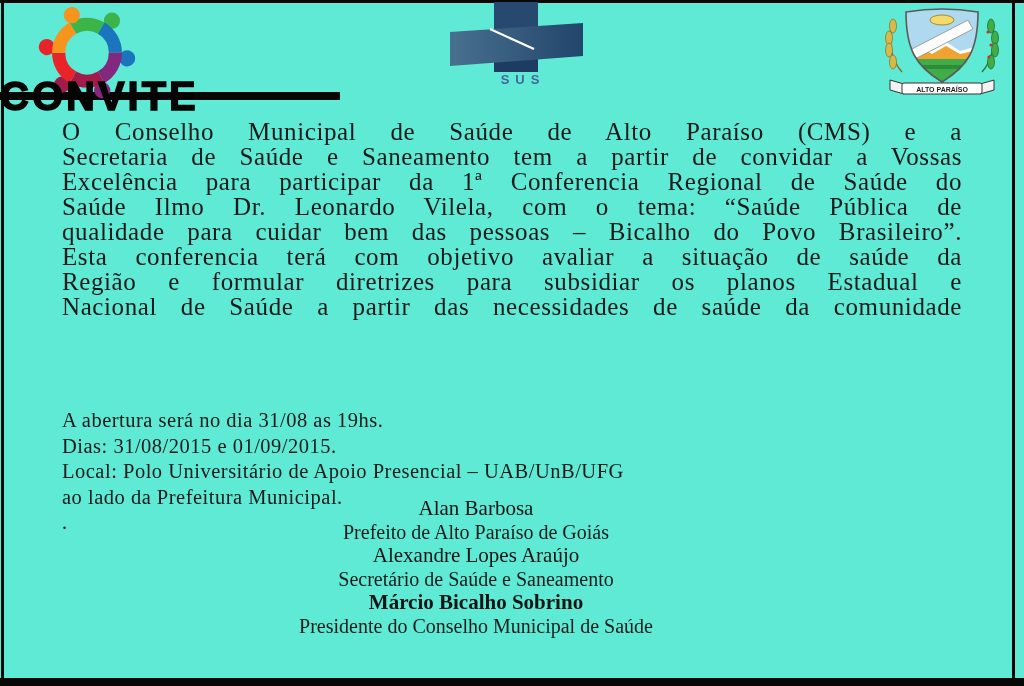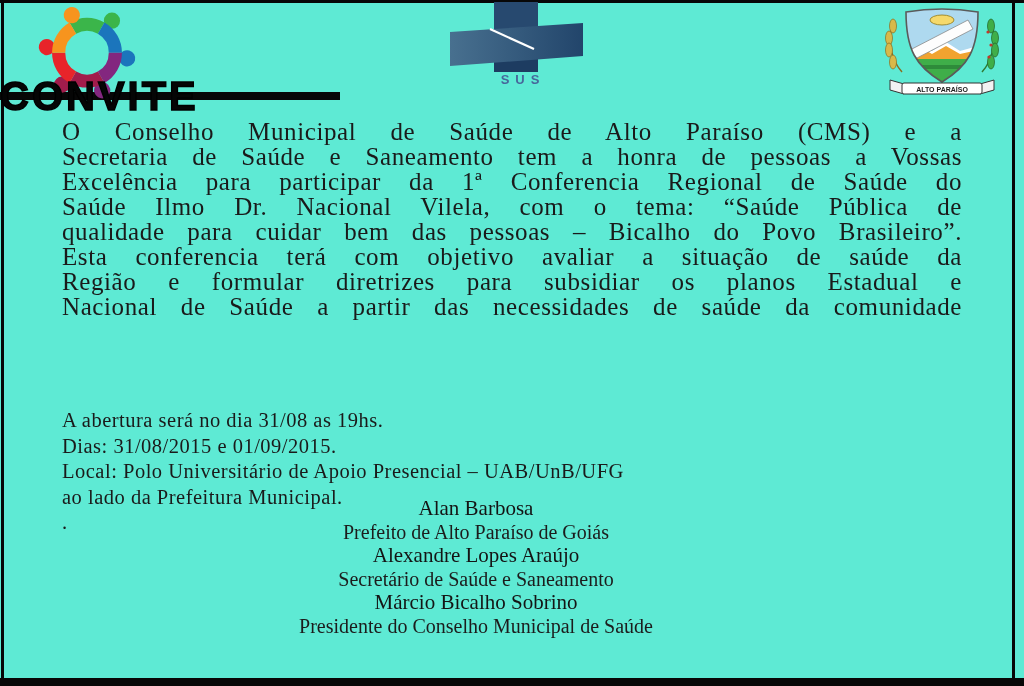--- a/index.html
+++ b/index.html
@@ -35,21 +35,21 @@
   .jline.last { text-align-last:left; }
 
   
   .details-block { position:absolute; left:62px; top:370px; width:900px;margin-top:38px; }
   .dline { font-size:20.5px; line-height:25.5px; letter-spacing:0.5px; color:#1a1a1a; }
 
   
   .sig-block { position:absolute; left:0; top:497px; width:952px; text-align:center; }
   .sig-name  { font-size:21px;  line-height:23.5px; color:#141414; }
   .sig-role  { font-size:20px;  line-height:23.5px; color:#1c1c1c; }
-  .sig-name.bold { font-weight:400; }
+  .sig-name.bold { font-weight:700; }
 </style>
 </head>
 <body>
 
 <div class="page">
 
   <div class="edge edge-top"></div>
   <div class="edge edge-left"></div>
   <div class="edge edge-right"></div>
   <div class="edge edge-bottom"></div>
@@ -146,23 +146,23 @@
         <rect x="30" y="81" width="80" height="11" rx="2" fill="#ffffff" stroke="#333" stroke-width="1"></rect>
         <text x="70" y="89.5" text-anchor="middle" font-family="Liberation Sans, sans-serif" font-size="7" font-weight="bold" fill="#222">ALTO PARAÍSO</text>
       </g>
     </svg>
   </div>
 
   <h1 class="title">CONVITE</h1>
 
   <div class="body-block">
     <p class="jline">O Conselho Municipal de Saúde de Alto Paraíso (CMS) e a</p>
-    <p class="jline">Secretaria de Saúde e Saneamento tem a honra de pessoas a Vossas</p>
+    <p class="jline">Secretaria de Saúde e Saneamento tem a partir de convidar a Vossas</p>
     <p class="jline">Excelência para participar da 1ª Conferencia Regional de Saúde do</p>
-    <p class="jline">Saúde Ilmo Dr. Nacional Vilela, com o tema: “Saúde Pública de</p>
+    <p class="jline">Saúde Ilmo Dr. Leonardo Vilela, com o tema: “Saúde Pública de</p>
     <p class="jline">qualidade para cuidar bem das pessoas – Bicalho do Povo Brasileiro”.</p>
     <p class="jline">Esta conferencia terá com objetivo avaliar a situação de saúde da</p>
     <p class="jline">Região e formular diretrizes para subsidiar os planos Estadual e</p>
     <p class="jline">Nacional de Saúde a partir das necessidades de saúde da comunidade</p>
   </div>
 
   <div class="details-block">
     <p class="dline">A abertura será no dia 31/08 as 19hs.</p>
     <p class="dline">Dias: 31/08/2015 e 01/09/2015.</p>
     <p class="dline">Local: Polo Universitário de Apoio Presencial – UAB/UnB/UFG</p>

